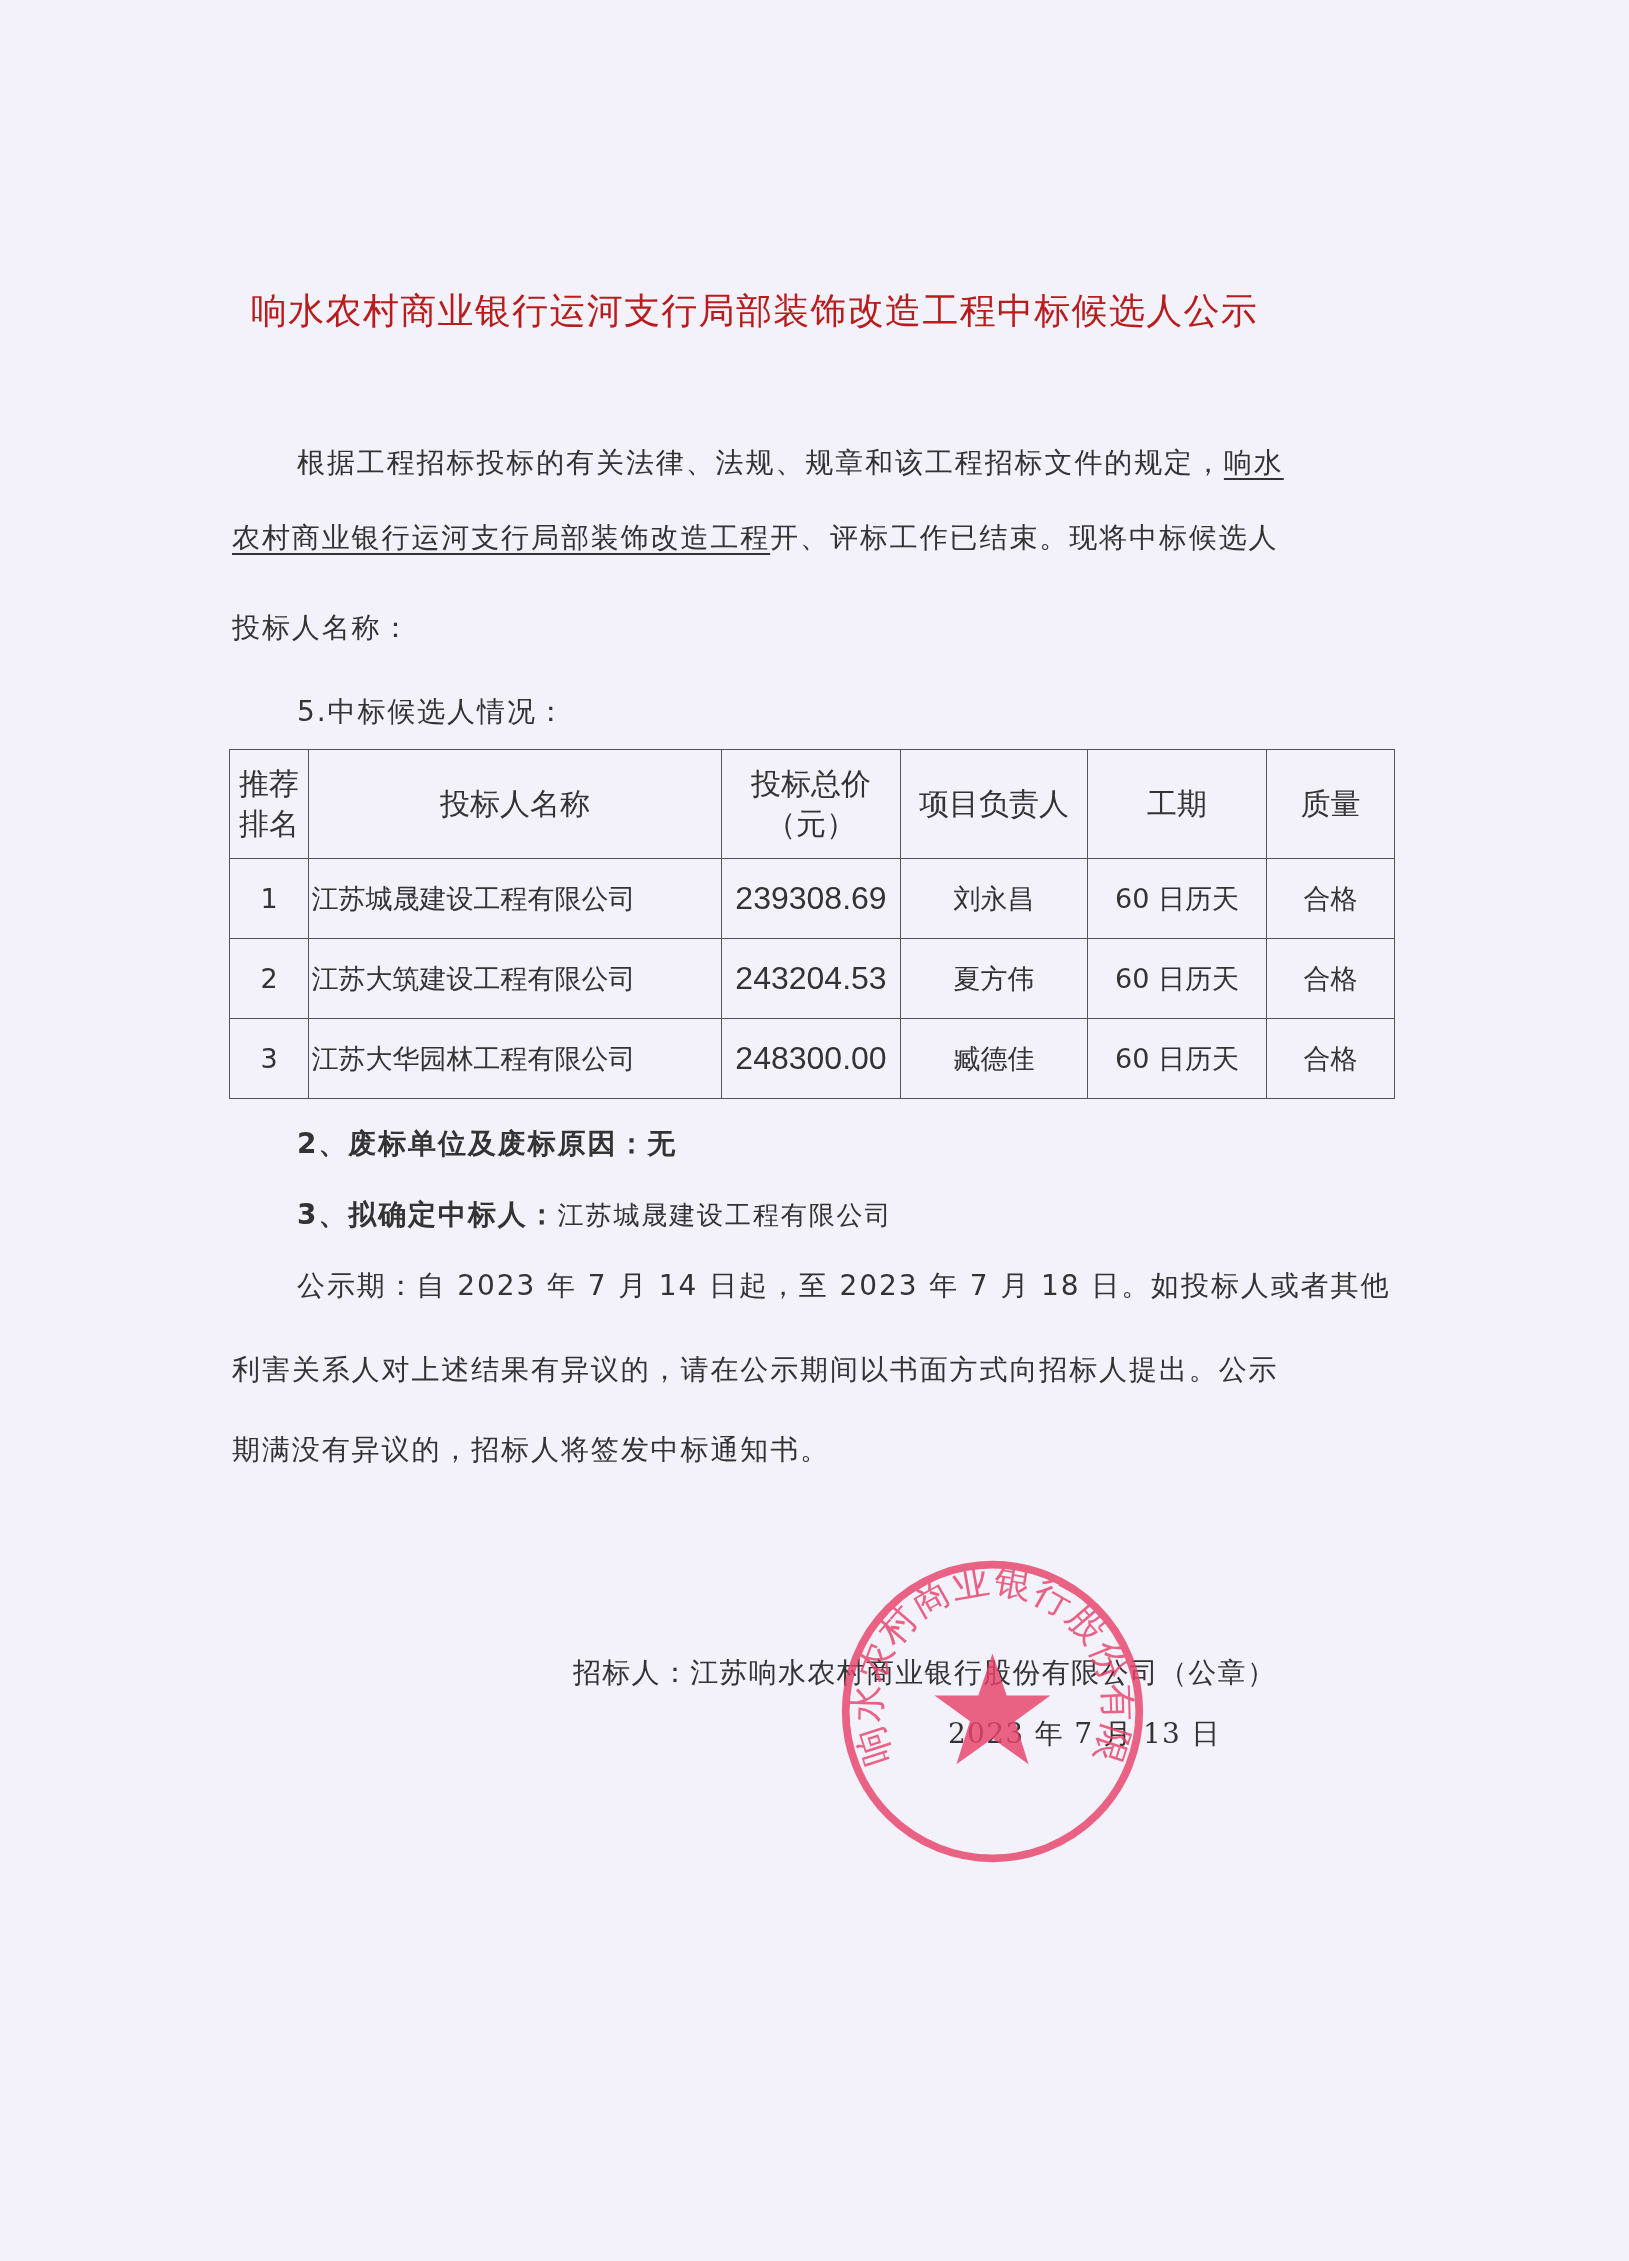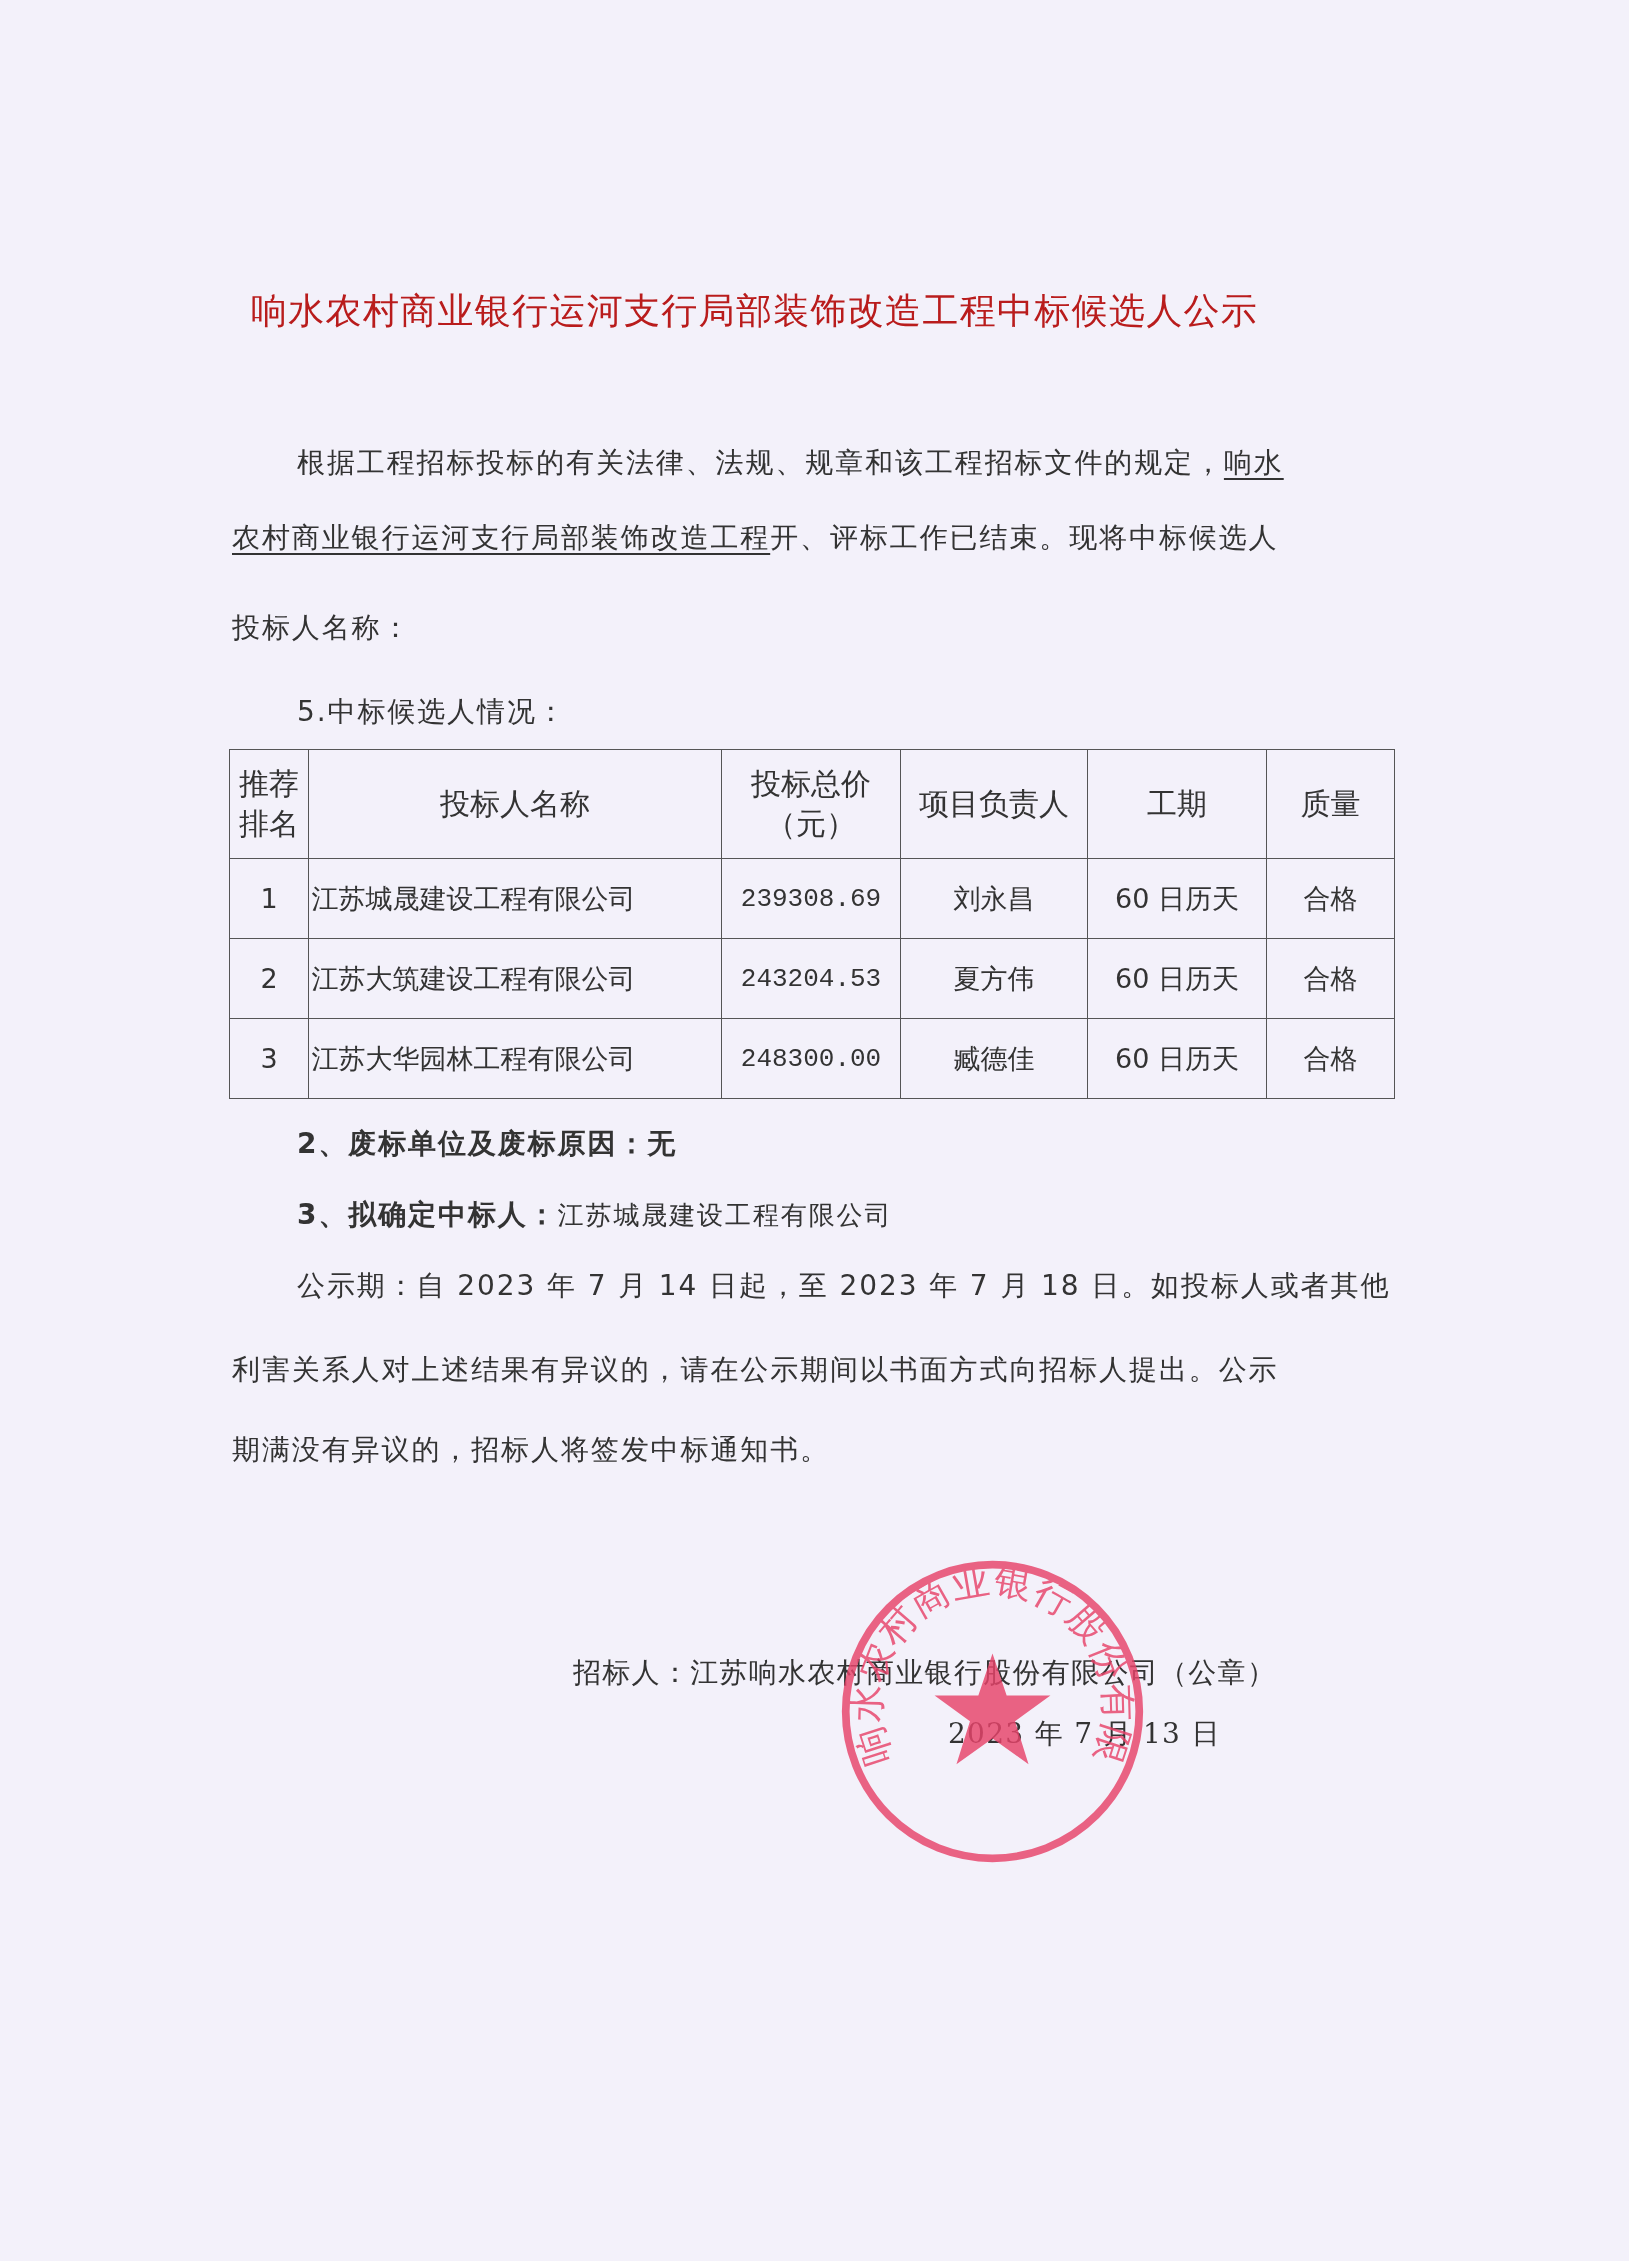--- a/index.html
+++ b/index.html
@@ -17,21 +17,21 @@
   table.cand {
     position:absolute; left:229px; top:749px; border-collapse:collapse;
     font-family:"DejaVu Sans", sans-serif; color:#333;
   }
   table.cand td, table.cand th {
     border:1.6px solid #555; text-align:center; font-weight:normal; padding:0;
   }
   table.cand th { height:108px; font-size:30px; line-height:40px; }
   table.cand td { height:79px; font-size:27px; }
   table.cand td.name { text-align:left; padding-left:2.6px; }
-  table.cand td.price { font-family:Liberation Mono, monospace; font-size:26px; }
+  table.cand td.price { font-family:Liberation Sans, sans-serif; font-size:32px; }
   .seal {
     position:absolute; left:838px; top:1557px; width:309px; height:309px;
     pointer-events:none; opacity:0.82;
   }
   .sig { font-size:28px; letter-spacing:1.3px; font-family:"DejaVu Serif", serif; color:#333; }
 </style>
 </head>
 <body>
 
 <div>

